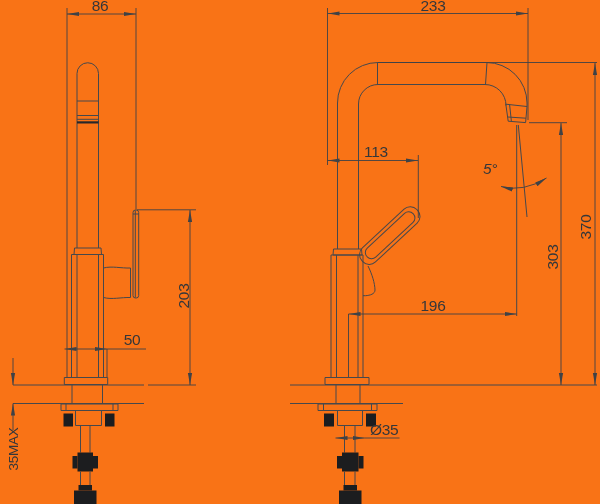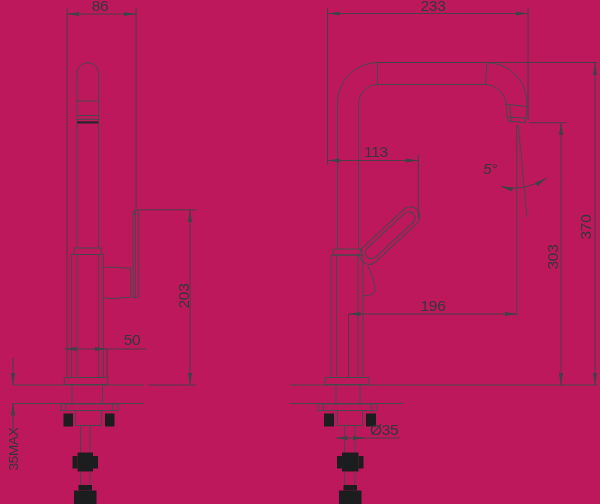--- a/index.html
+++ b/index.html
@@ -1,16 +1,16 @@
 <!DOCTYPE html>
 <html><head>
 <meta charset="utf-8">
 <style>
   html,body{margin:0;padding:0;background:#ffffff;}
-  .stage{position:relative;width:600px;height:504px;background:#be185d;overflow:hidden;}
+  .stage{position:relative;width:600px;height:504px;background:#f97316;overflow:hidden;}
   svg{display:block;}
   .geo path,.geo line,.geo polyline,.geo rect{fill:none;stroke:#46484c;stroke-width:1;stroke-linecap:butt;stroke-linejoin:round;}
   .geo .fill{fill:#1c1d1f;stroke:none;}
   .geo .thick{stroke:#26272a;stroke-width:2.2;}
   .geo .hatchrect{stroke:none;}
   .dims line,.dims path{fill:none;stroke:#3f4246;stroke-width:0.9;}
   .dims text{font-family:"Liberation Sans","DejaVu Sans",sans-serif;font-size:15.5px;fill:#35373a;letter-spacing:-0.3px;}
   .dims text.small{font-size:13.5px;}
   .dims text.italic{font-style:italic;}
   .arrowhead{fill:#3f4246;}

